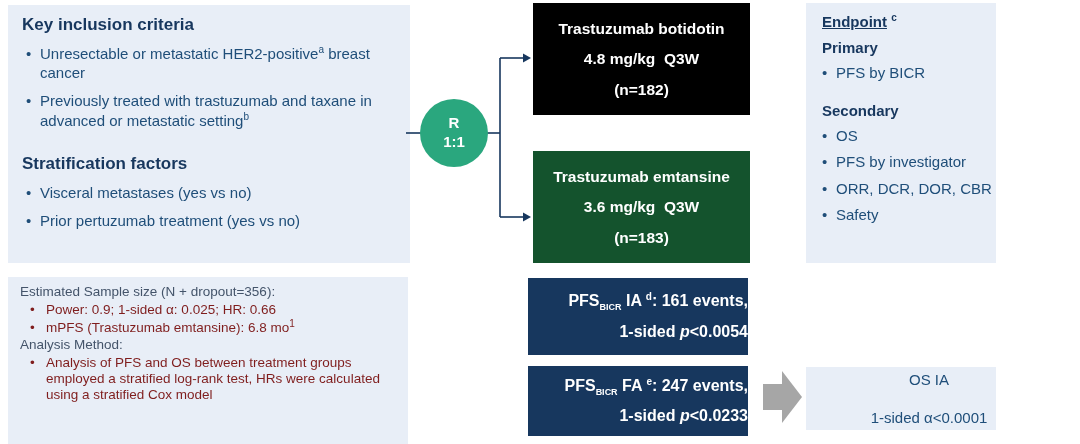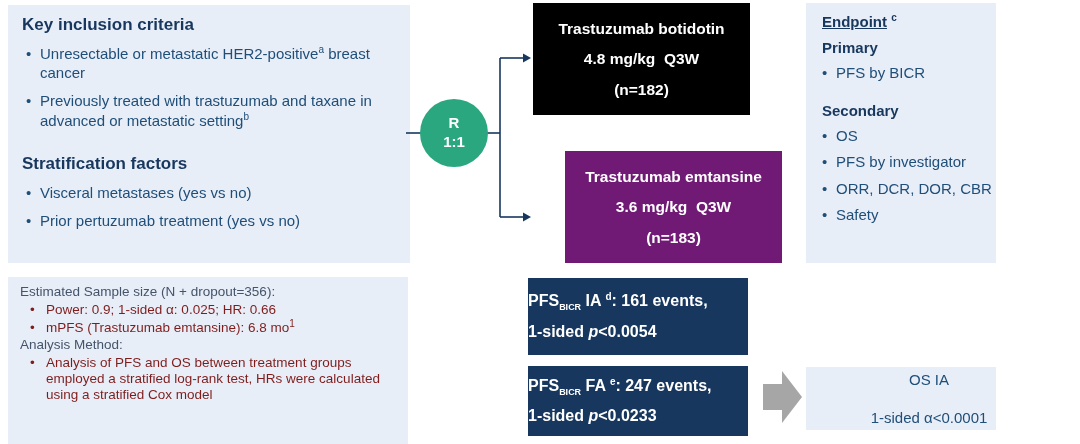--- a/index.html
+++ b/index.html
@@ -32,26 +32,26 @@
     display: flex; flex-direction: column; align-items: center; justify-content: center; line-height: 1.25; }
 
   svg.connectors { position: absolute; left: 0; top: 0; pointer-events: none; }
 
   
   .arm { position: absolute; width: 217px; height: 112px; color: #ffffff; font-weight: bold;
     font-size: 15.5px; display: flex; flex-direction: column; justify-content: space-evenly;
     align-items: center; text-align: center; padding: 4px; }
   .arm .line { white-space: pre-wrap; }
   .arm-top { left: 533px; top: 3px; background: #000000; }
-  .arm-bottom { left: 533px; top: 151px; background: #701a75; margin-left: 32px; }
+  .arm-bottom { left: 533px; top: 151px; background: #14532d; }
 
   
   .pfs { position: absolute; left: 528px; width: 220px; background: #17375E; color: #ffffff;
     font-weight: bold; font-size: 16px; display: flex; flex-direction: column;
-    justify-content: space-evenly; align-items: flex-start; text-align: center; }
+    justify-content: space-evenly; align-items: flex-end; text-align: center; }
   .pfs-ia { top: 278px; height: 77px; }
   .pfs-fa { top: 366px; height: 70px; }
   sub.small { font-size: 9px; vertical-align: sub; line-height: 0; }
   .it { font-style: italic; }
 
   
   .block-arrow { position: absolute; left: 763px; top: 371px; width: 39px; height: 52px; }
   .block-arrow .tail { position: absolute; left: 0; top: 13px; width: 20px; height: 26px; background: #A6A6A6; }
   .block-arrow .head { position: absolute; left: 19px; top: 0; width: 0; height: 0;
     border-top: 26px solid transparent; border-bottom: 26px solid transparent; border-left: 20px solid #A6A6A6; }

